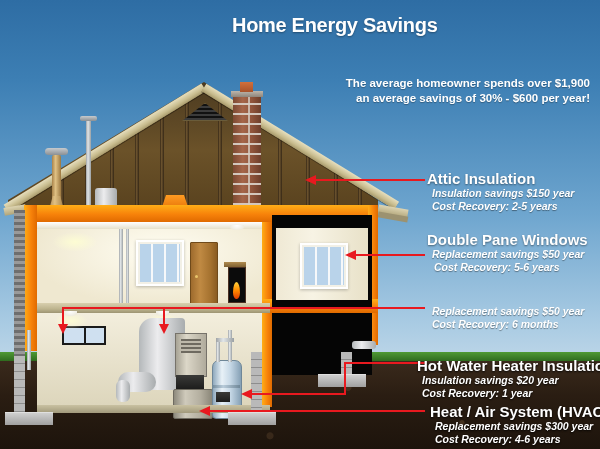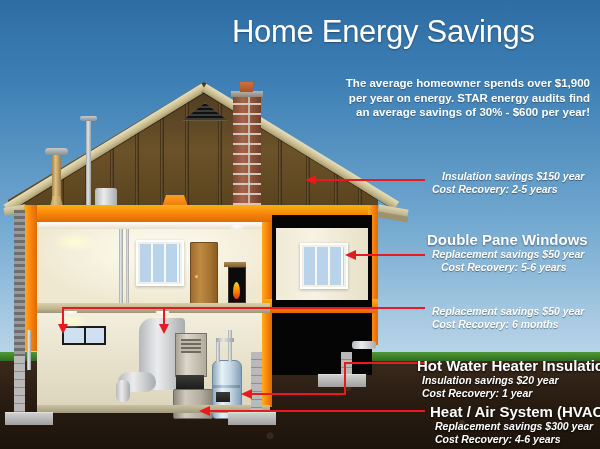--- a/index.html
+++ b/index.html
@@ -110,21 +110,21 @@
 
   
   .siding{position:absolute;background:repeating-linear-gradient(to bottom,#6e6e6e 0 3px,#9a9a9a 3px 6px);}
 
   
   .ln{position:absolute;background:#e8191f;}
   .ahL{position:absolute;width:0;height:0;border-top:5px solid transparent;border-bottom:5px solid transparent;border-right:11px solid #e8191f;}
   .ahD{position:absolute;width:0;height:0;border-left:5px solid transparent;border-right:5px solid transparent;border-top:10px solid #e8191f;}
 
   
-  .title{position:absolute;color:#fff;font-size:31px;font-weight:normal;letter-spacing:-.3px;
+  .title{position:absolute;color:#fff;font-size:20px;font-weight:bold;letter-spacing:-.3px;
       text-shadow:0 1px 2px rgba(0,0,0,.35);white-space:nowrap;}
   .sub{position:absolute;color:#ffffff;font-size:11.5px;font-weight:bold;line-height:14.5px;
       text-align:right;text-shadow:0 1px 1px rgba(0,0,0,.3);}
   .cal-h{color:#ffffff;font-size:15px;font-weight:bold;line-height:17px;white-space:nowrap;
       text-shadow:0 1px 2px rgba(0,0,0,.45);}
   .cal-l{color:#ffffff;font-size:10.5px;font-weight:bold;font-style:italic;line-height:13px;
       white-space:nowrap;text-shadow:0 1px 1px rgba(0,0,0,.4);}
   .callout{position:absolute;}
   .callout.dark .cal-h,.callout.dark .cal-l{text-shadow:0 1px 2px rgba(0,0,0,.9);}
 </style>
@@ -265,33 +265,33 @@
   <div class="ln" style="left:252px;top:393px;width:94px;height:2px;"></div>
   <div class="ahL" style="left:241px;top:389px;"></div>
 
   <div class="ln" style="left:210px;top:410px;width:215px;height:2px;"></div>
   <div class="ahL" style="left:199px;top:406px;"></div>
 
   <div class="title" style="left:232px;top:14px;">Home Energy Savings</div>
 
   <div class="sub" style="left:278px;top:76px;width:312px;">
     <div>The average homeowner spends over $1,900</div>
-    <div>per year on energy. STAR energy audits find</div>
     <div>an average savings of 30% - $600 per year!</div>
   </div>
 
   <div class="callout" style="left:427px;top:170px;">
-    <div class="cal-l" style="margin-left:15px;">Insulation savings $150 year</div>
+    <div class="cal-h">Attic Insulation</div>
+    <div class="cal-l" style="margin-left:5px;">Insulation savings $150 year</div>
     <div class="cal-l" style="margin-left:5px;">Cost Recovery: 2-5 years</div>
   </div>
 
   <div class="callout" style="left:427px;top:231px;">
     <div class="cal-h">Double Pane Windows</div>
     <div class="cal-l" style="margin-left:5px;">Replacement savings $50 year</div>
-    <div class="cal-l" style="margin-left:14px;">Cost Recovery: 5-6 years</div>
+    <div class="cal-l" style="margin-left:7px;">Cost Recovery: 5-6 years</div>
   </div>
 
   <div class="callout" style="left:427px;top:305px;">
     <div class="cal-l" style="margin-left:5px;">Replacement savings $50 year</div>
     <div class="cal-l" style="margin-left:5px;">Cost Recovery: 6 months</div>
   </div>
 
   <div class="callout dark" style="left:417px;top:357px;">
     <div class="cal-h">Hot Water Heater Insulation</div>
     <div class="cal-l" style="margin-left:5px;">Insulation savings $20 year</div>

